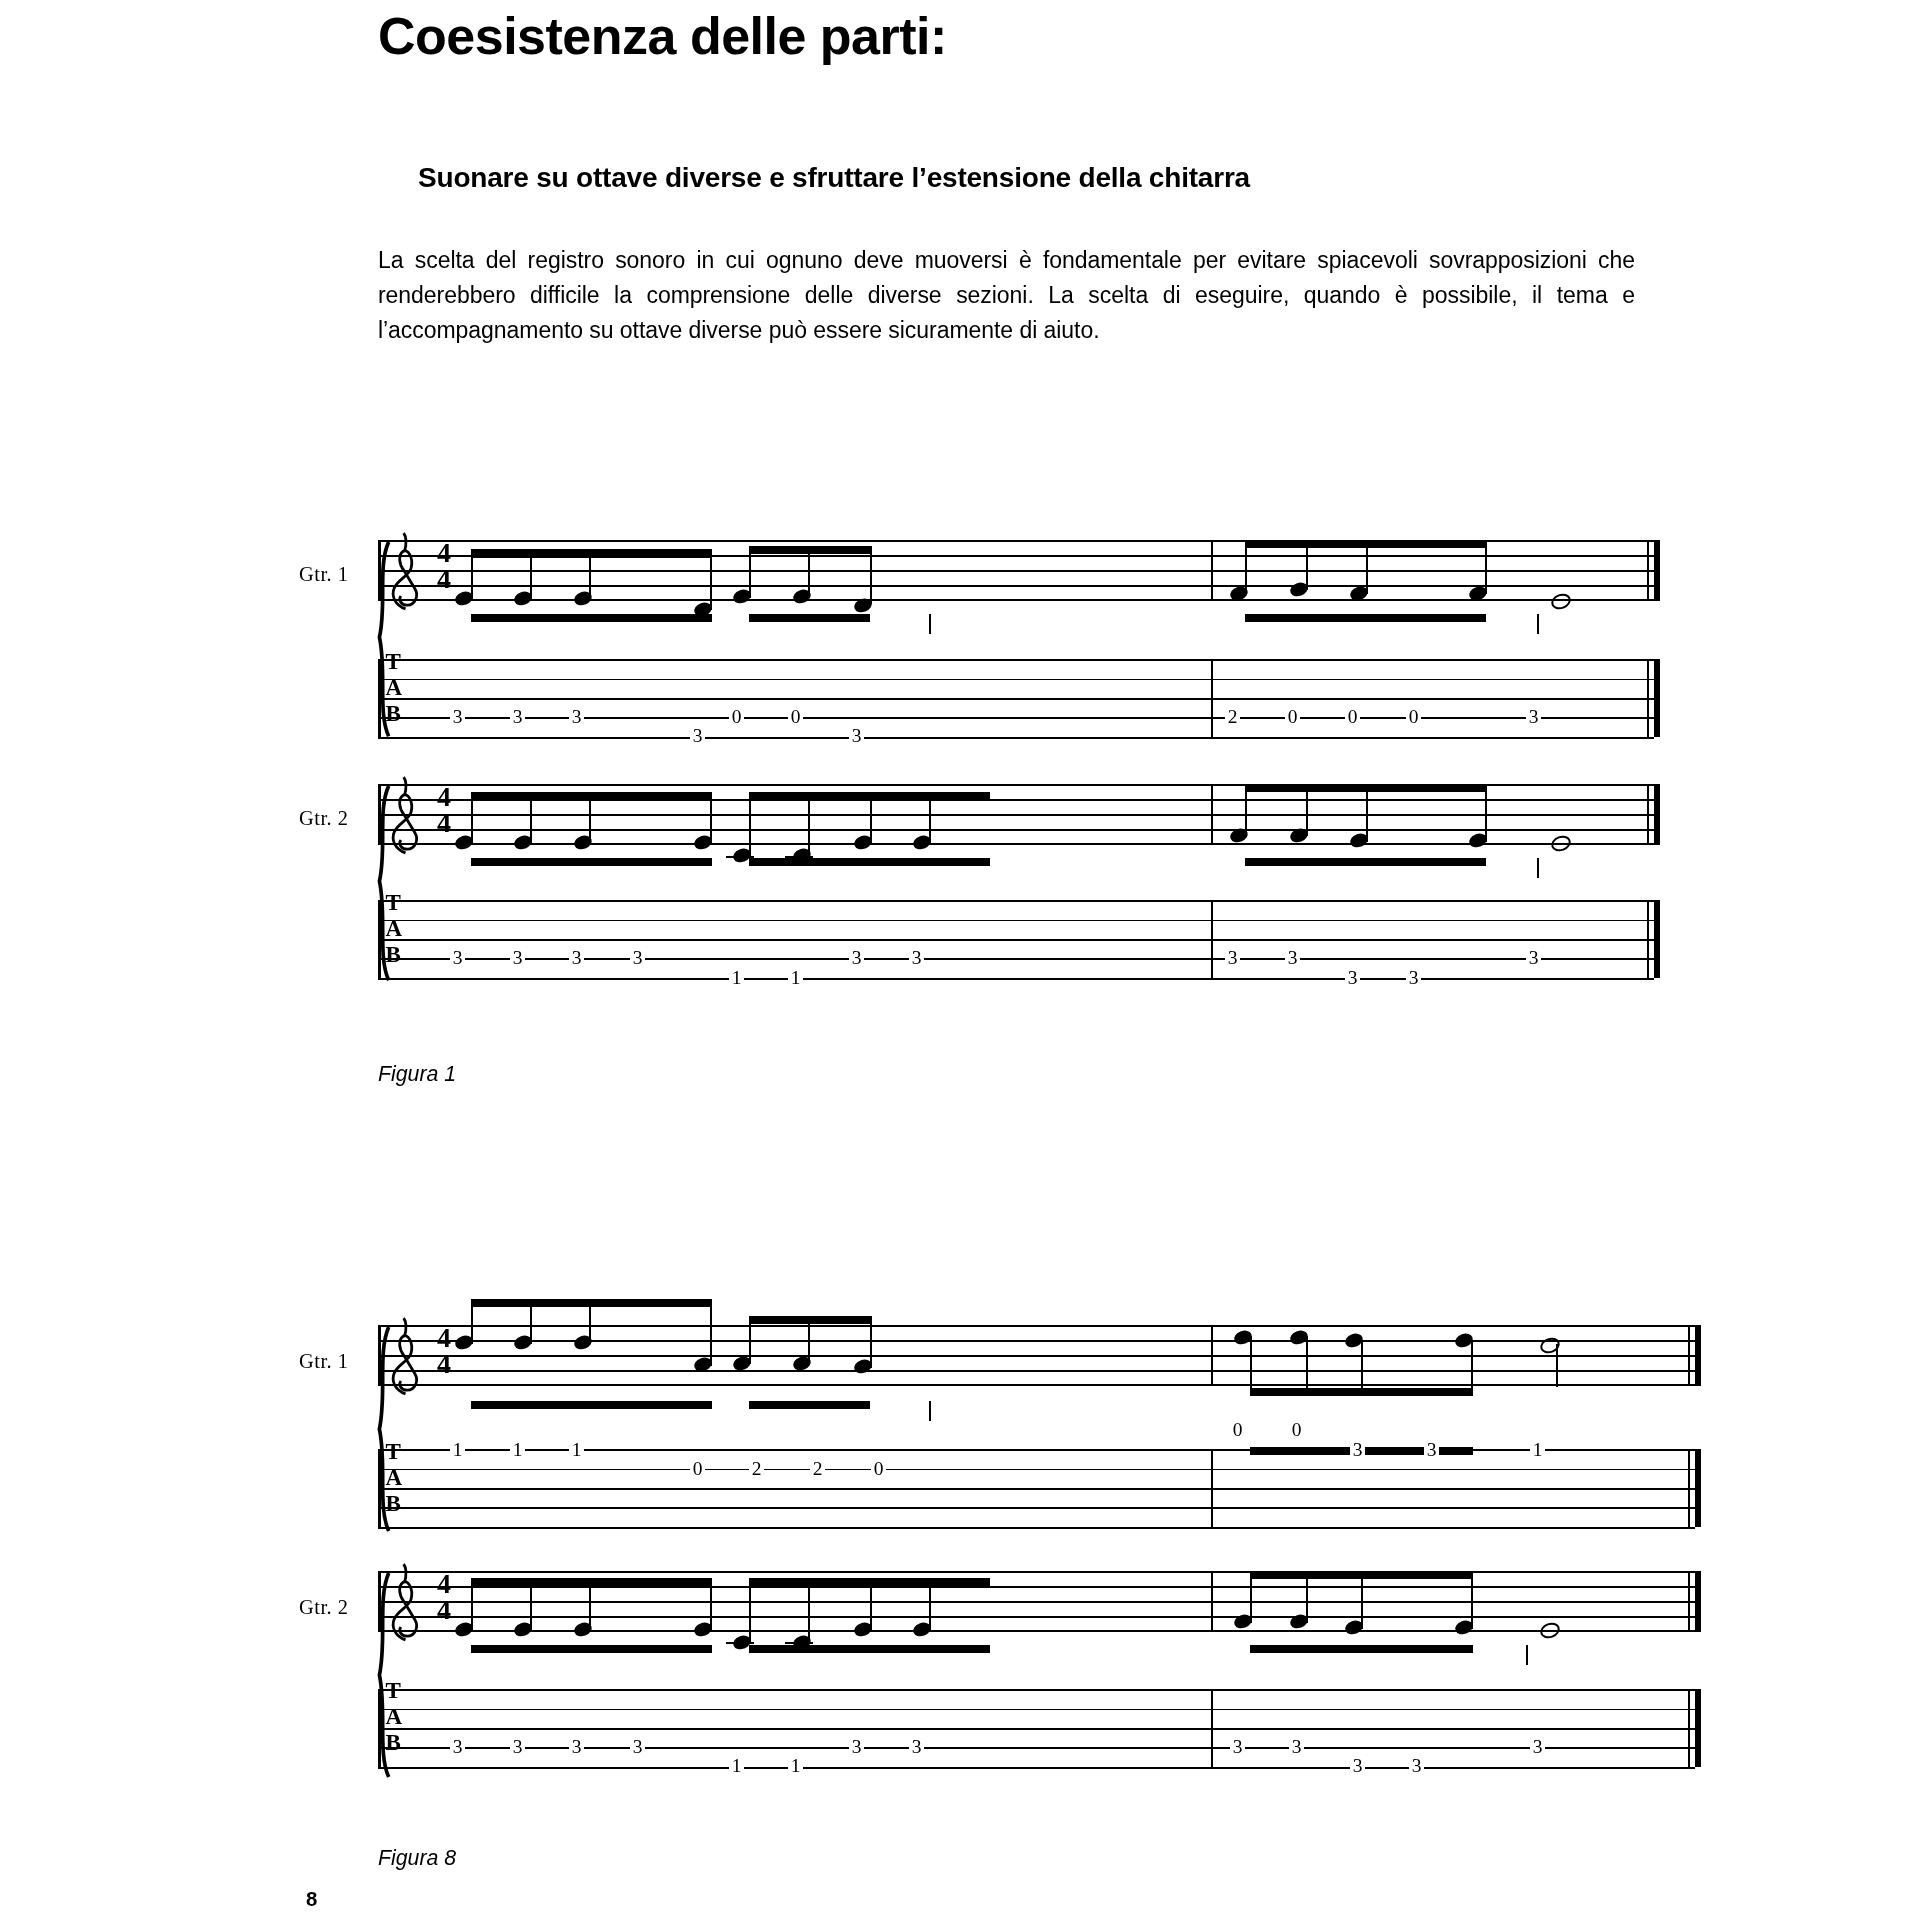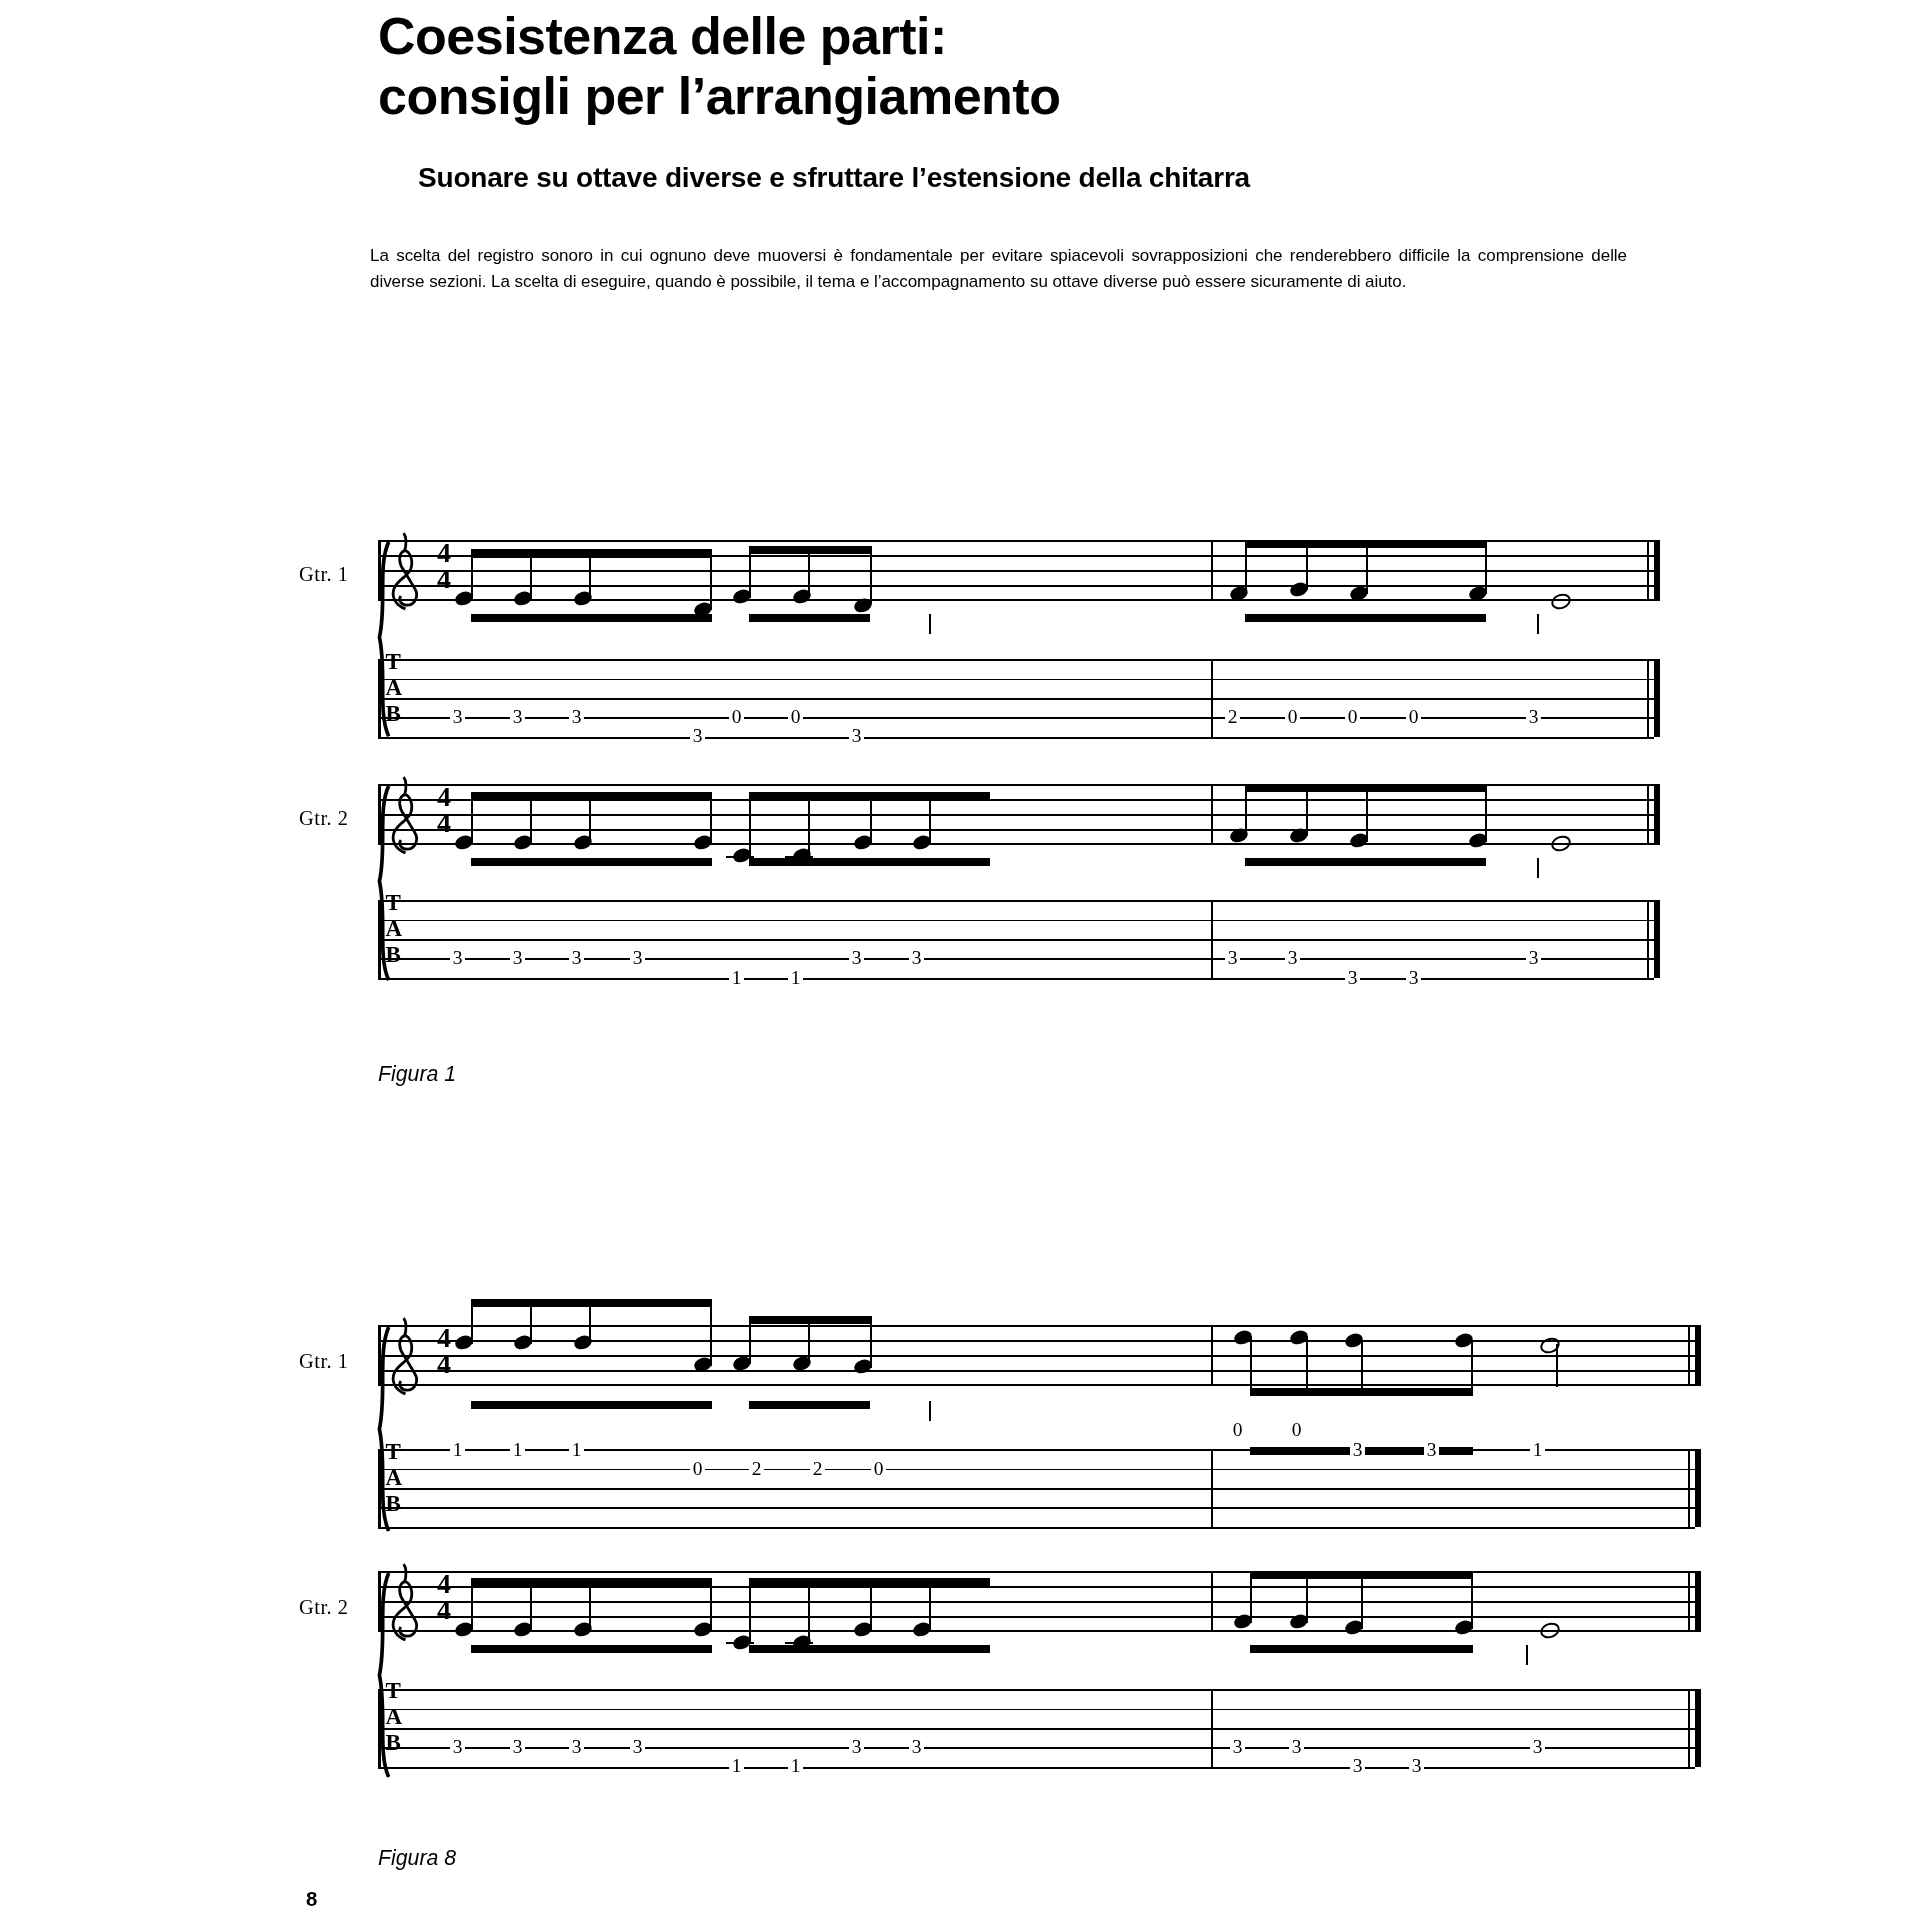--- a/index.html
+++ b/index.html
@@ -42,23 +42,23 @@
     width: 1317px;
     font-size: 28px;
     font-weight: bold;
     letter-spacing: -0.2px;
     margin-left: 40px;
   }
 
   
   .para {
     position: absolute;
-    left: 370px;
+    left: 378px;
     width: 1257px;
-    font-size: 17px;
+    font-size: 23px;
     line-height: 1.53;
     text-align: justify;
     letter-spacing: -0.05px;
   }
   .para.p1 { top: 243px; }
   .para.p2 { top: 411px; }
   .para.p3 { top: 1146px; width: 1243px; line-height: 1.6; }
 
   .figcaption {
     position: absolute;
@@ -187,21 +187,20 @@
     line-height: 1;
   }
 </style>
 </head>
 <body>
 
 <div class="page">
 
   <div class="title">
     <span>Coesistenza delle parti:</span>
-    <span class="line2">consigli per l’arrangiamento</span>
   </div>
 
   <div class="subtitle">Suonare su ottave diverse e sfruttare l’estensione della chitarra</div>
 
   <div class="para p1">La scelta del registro sonoro in cui ognuno deve muoversi è fondamentale per evitare spiacevoli sovrapposizioni che renderebbero difficile la comprensione delle diverse sezioni. La scelta di eseguire, quando è possibile, il tema e l’accompagnamento su ottave diverse può essere sicuramente di aiuto.</div>
 
   <div class="score s1">
 
     <div class="part-label" style="left:-79px; top:34px;">Gtr. 1</div>
 

